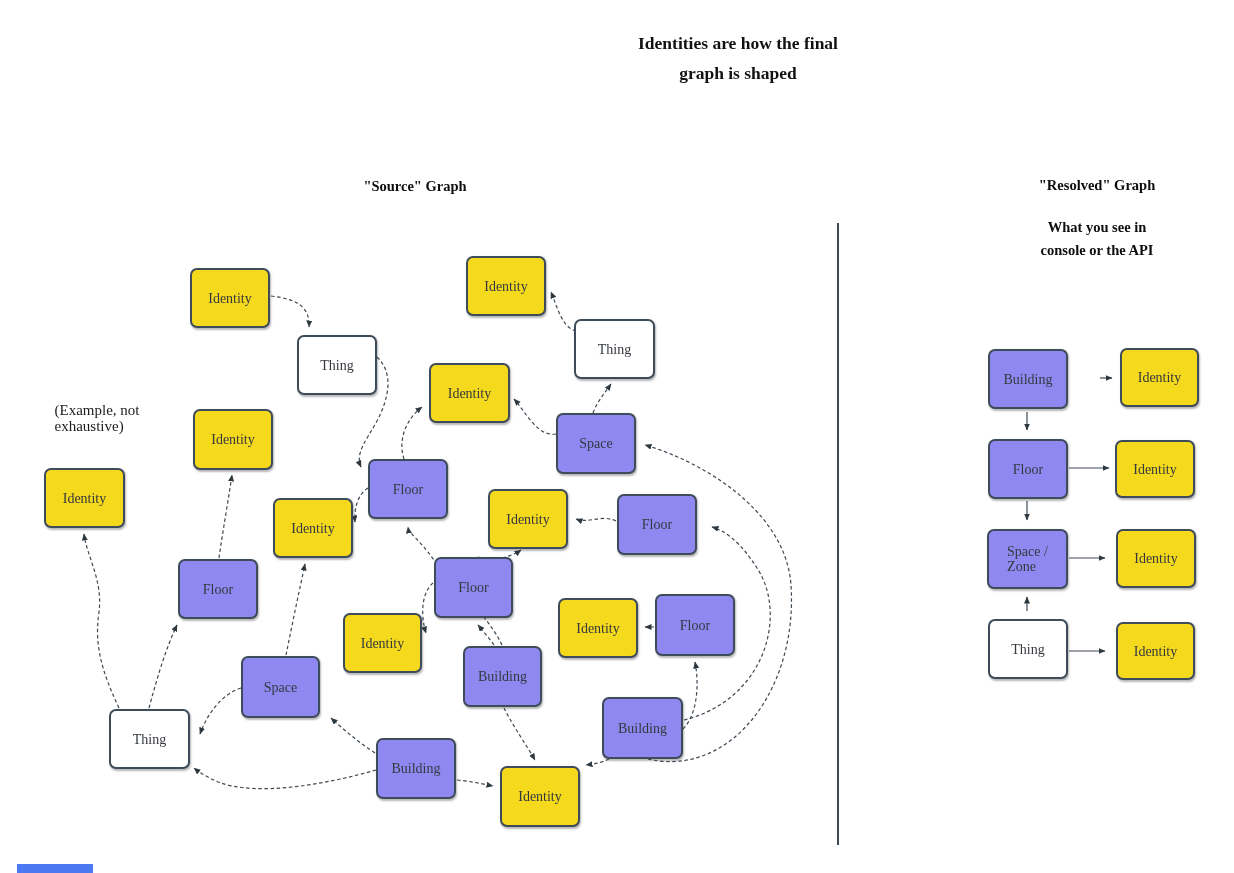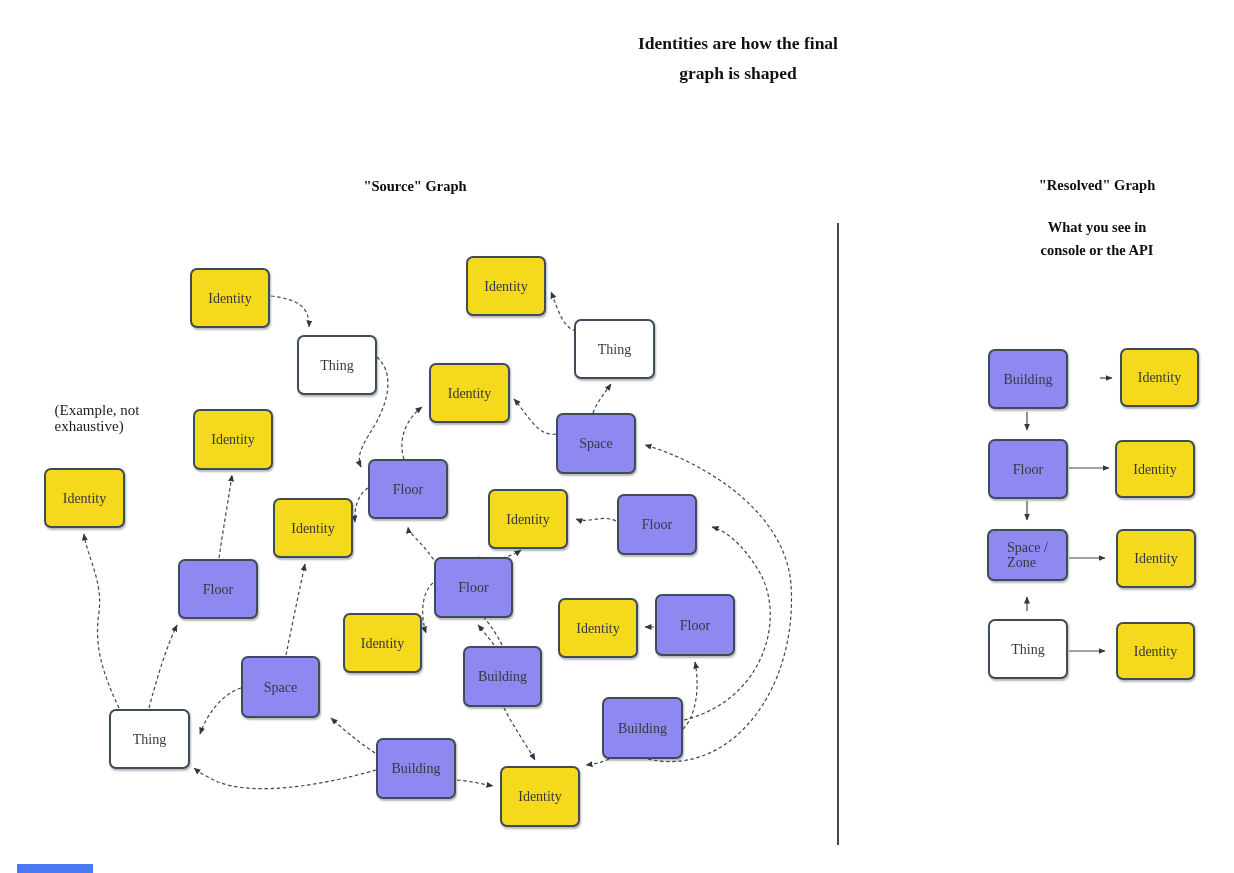--- a/index.html
+++ b/index.html
@@ -127,20 +127,20 @@
       <div class="node purple" style="left: 463px; top: 646px; width: 79px; height: 61px;">Building</div>
       <div class="node purple" style="left: 241px; top: 656px; width: 79px; height: 62px;">Space</div>
       <div class="node purple" style="left: 602px; top: 697px; width: 81px; height: 62px;">Building</div>
       <div class="node thing" style="left: 109px; top: 709px; width: 81px; height: 60px;">Thing</div>
       <div class="node purple" style="left: 376px; top: 738px; width: 80px; height: 61px;">Building</div>
       <div class="node identity" style="left: 500px; top: 766px; width: 80px; height: 61px;">Identity</div>
       <div class="node purple" style="left: 988px; top: 349px; width: 80px; height: 60px;">Building</div>
       <div class="node identity" style="left: 1120px; top: 348px; width: 79px; height: 59px;">Identity</div>
       <div class="node purple" style="left: 988px; top: 439px; width: 80px; height: 60px;">Floor</div>
       <div class="node identity" style="left: 1115px; top: 440px; width: 80px; height: 58px;">Identity</div>
-      <div class="node purple" style="left: 987px; top: 529px; width: 81px; height: 52px;">Space /
+      <div class="node purple" style="left: 987px; top: 529px; width: 81px; height: 60px;">Space /
 Zone</div>
       <div class="node identity" style="left: 1116px; top: 529px; width: 80px; height: 59px;">Identity</div>
       <div class="node thing" style="left: 988px; top: 619px; width: 80px; height: 60px;">Thing</div>
       <div class="node identity" style="left: 1116px; top: 622px; width: 79px; height: 58px;">Identity</div>
     </div>
 
 </div>
 
 </body></html>

